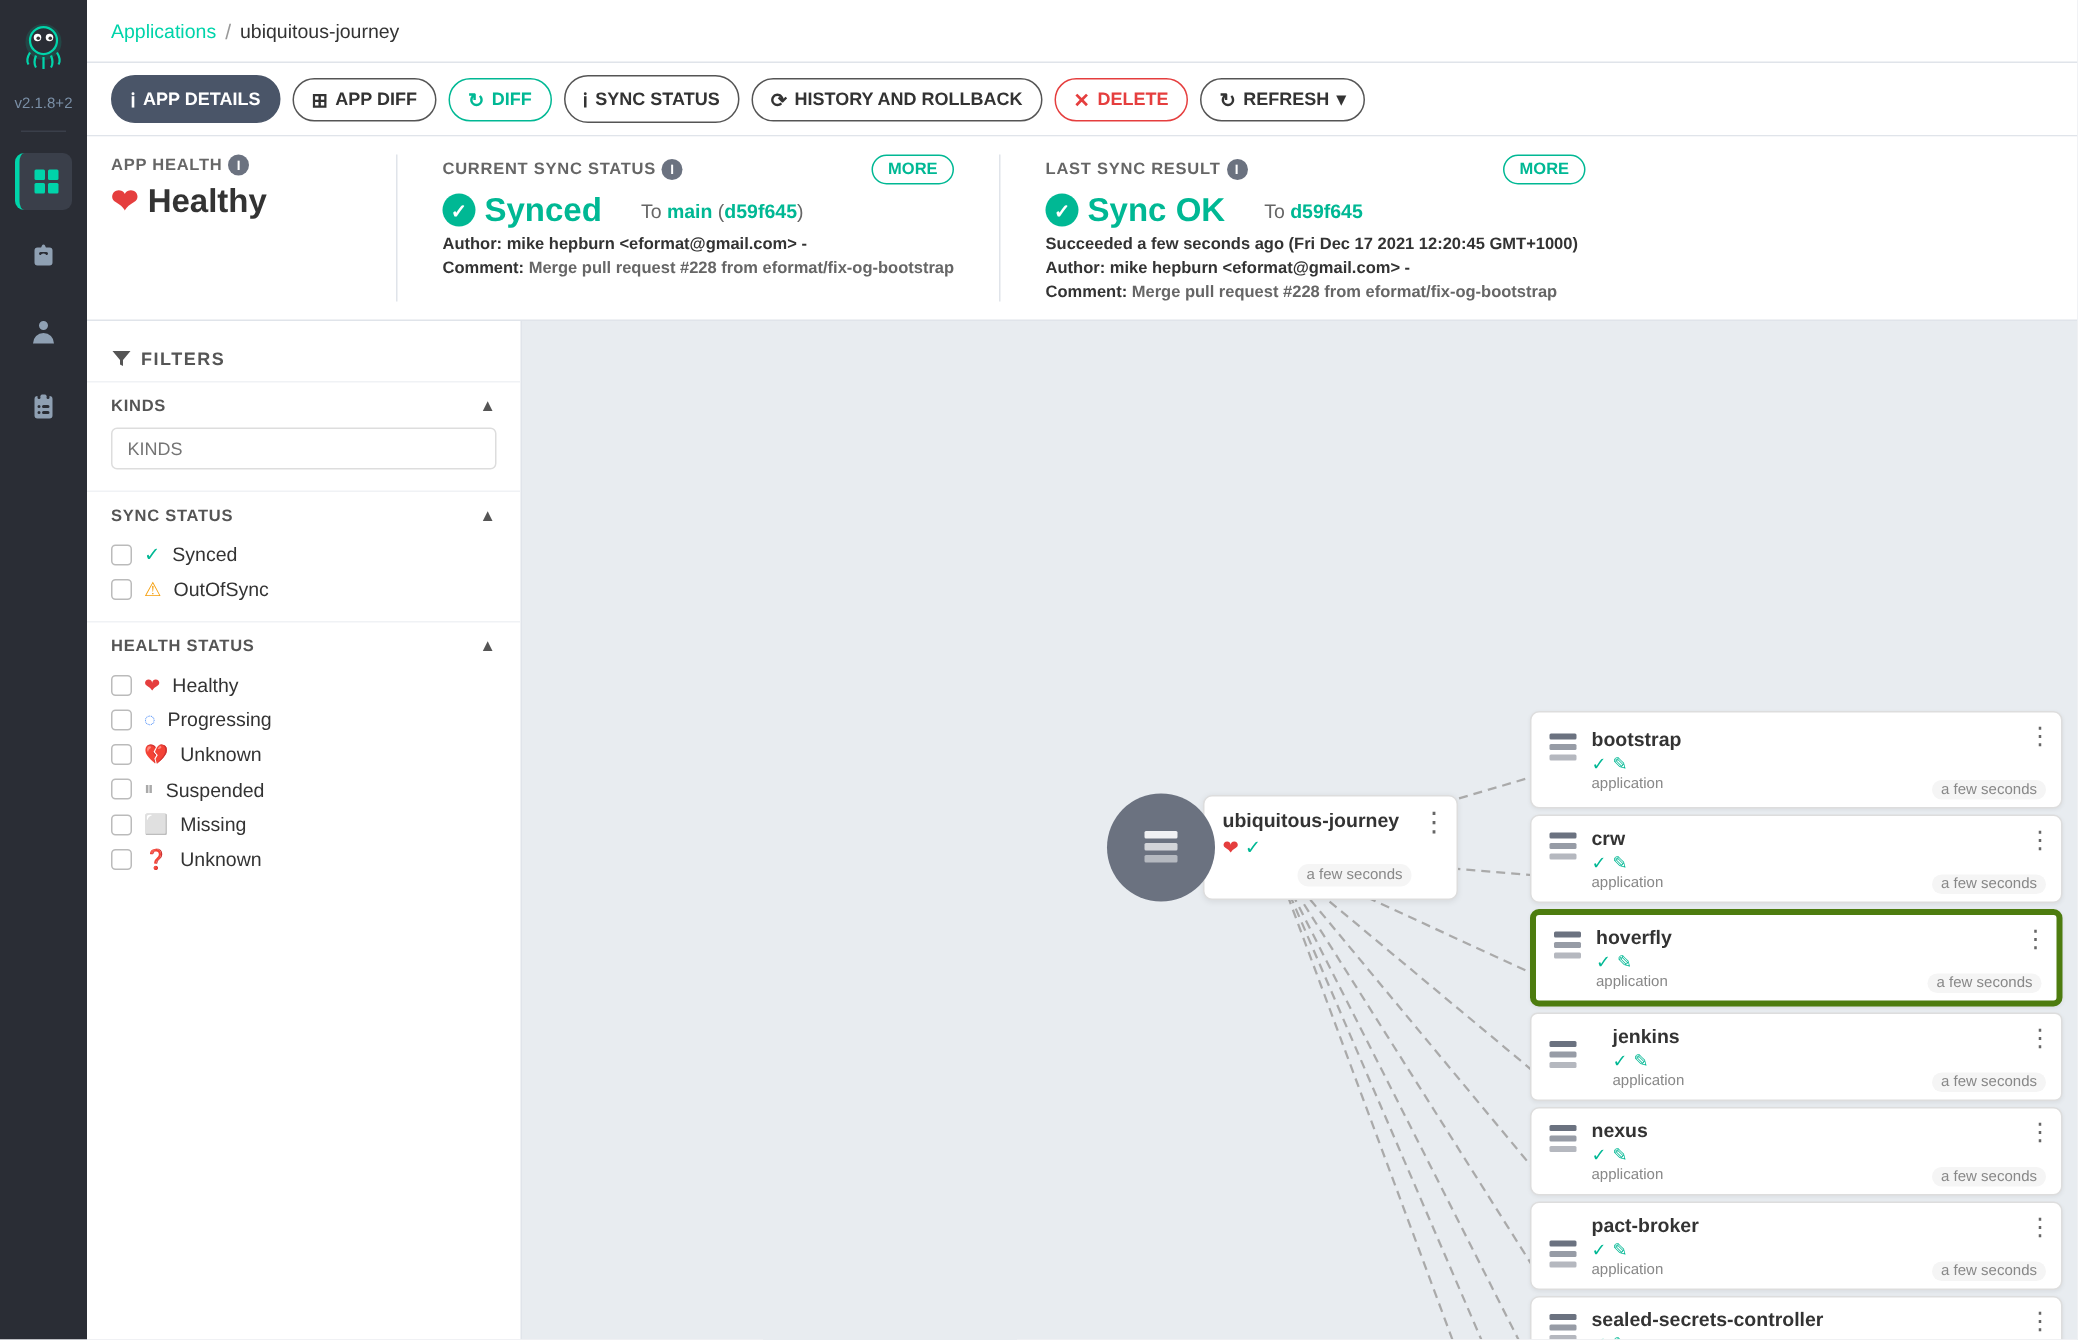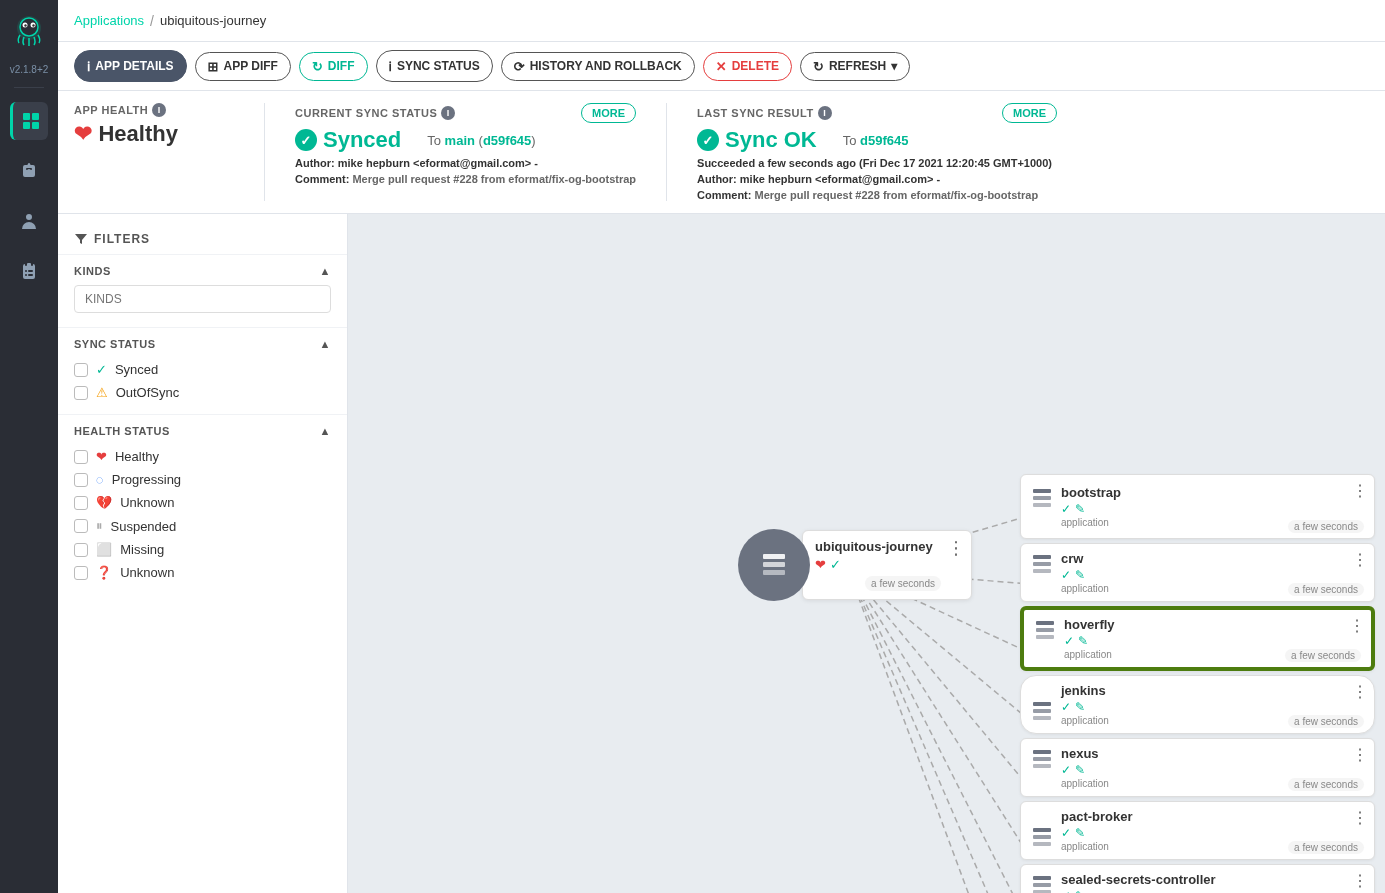--- a/index.html
+++ b/index.html
@@ -394,21 +394,21 @@
               <div style="display:flex;gap:4px;margin-top:2px;">
                 <span style="color:#00b894;font-size:12px;">✓</span>
                 <span style="color:#00b894;font-size:12px;">✎</span>
               </div>
               <div style="font-size:10px;color:#888;margin-top:1px;">application</div>
             </div>
             <div style="position:absolute;right:6px;top:6px;color:#666;cursor:pointer;font-size:16px;">⋮</div>
             <div style="position:absolute;bottom:5px;right:10px;font-size:10px;color:#888;background:#f5f5f5;padding:1px 6px;border-radius:10px;">a few seconds</div>
           </div>
 
-          <div style="background:#fff;border-radius:16px;border:1px solid #ddd;padding:7px 10px;position:relative;display:flex;align-items:flex-end;gap:8px;box-shadow:0 1px 3px rgba(0,0,0,0.06);">
+          <div style="background:#fff;border-radius:5px;border:1px solid #ddd;padding:7px 10px;position:relative;display:flex;align-items:center;gap:22px;box-shadow:0 1px 3px rgba(0,0,0,0.06);">
             <div style="color:#6b7280;font-size:16px;margin-top:2px;flex-shrink:0;">
               <svg width="22" height="22" viewBox="0 0 22 22" fill="#6b7280">
                 <rect x="2" y="2" width="18" height="4" rx="1"></rect>
                 <rect x="2" y="9" width="18" height="4" rx="1" opacity="0.7"></rect>
                 <rect x="2" y="16" width="18" height="4" rx="1" opacity="0.5"></rect>
               </svg>
             </div>
             <div style="flex:1;">
               <div style="font-size:13px;font-weight:700;color:#333;">jenkins</div>
               <div style="display:flex;gap:4px;margin-top:2px;">

